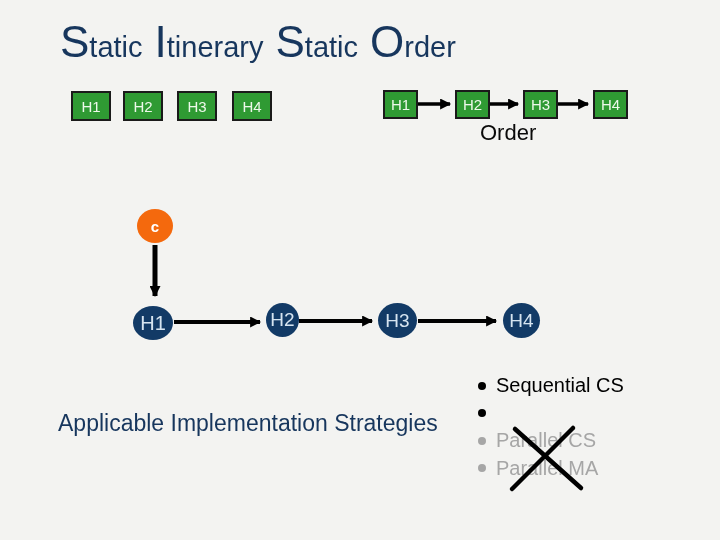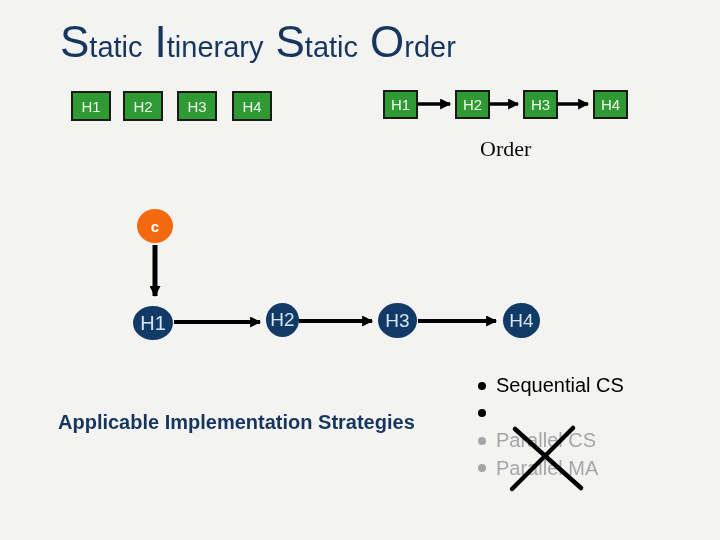--- a/index.html
+++ b/index.html
@@ -25,22 +25,22 @@
   .group-label{position:absolute;color:#0A0A0A;font-size:22px;line-height:1;}
   
   .node{
     position:absolute;border-radius:50%;display:flex;align-items:center;justify-content:center;
     box-sizing:border-box;
   }
   .node.navy{background:var(--node_navy,#123A66);color:#D6E4F0;font-size:19px;}
   .node.orange{background:var(--start_orange,#F4690D);color:#FFFFFF;font-size:15px;font-weight:bold;}
   
   .strategies-heading{
-    position:absolute;left:58px;top:410px;margin:0;font-weight:700;
-    color:var(--title_text,#17365D);font-size:20px;line-height:1.2;white-space:nowrap;
+    position:absolute;left:58px;top:410px;margin:0;font-weight:400;
+    color:var(--title_text,#17365D);font-size:23px;line-height:1.2;white-space:nowrap;
   }
   .bullet-list{position:absolute;left:478px;top:372px;}
   .bullet-item{display:flex;align-items:center;height:27.5px;font-size:20px;color:#000;}
   .bullet-item .dot{width:8px;height:8px;border-radius:50%;background:#000;margin-right:10px;flex:0 0 auto;}
   .bullet-item.disabled{color:var(--disabled_gray,#A6A6A6);}
   .bullet-item.disabled .dot{background:var(--disabled_gray,#A6A6A6);}
   
   .connector-layer{position:absolute;left:0;top:0;pointer-events:none;}
   .arrow{stroke:var(--arrow_black,#000);fill:none;}
   .cross{stroke:var(--arrow_black,#000);stroke-width:4.5;stroke-linecap:round;fill:none;}
@@ -54,21 +54,21 @@
 
   <div class="hbox" style="left:71px;top:91px;width:40px;height:30px;">H1</div>
   <div class="hbox" style="left:123px;top:91px;width:40px;height:30px;">H2</div>
   <div class="hbox" style="left:177px;top:91px;width:40px;height:30px;">H3</div>
   <div class="hbox" style="left:232px;top:91px;width:40px;height:30px;">H4</div>
 
   <div class="hbox" style="left:383px;top:90px;width:35px;height:29px;">H1</div>
   <div class="hbox" style="left:455px;top:90px;width:35px;height:29px;">H2</div>
   <div class="hbox" style="left:523px;top:90px;width:35px;height:29px;">H3</div>
   <div class="hbox" style="left:593px;top:90px;width:35px;height:29px;">H4</div>
-  <div class="group-label" style="left:480px;top:138px;font-family:Liberation Serif, serif;">Order</div>
+  <div class="group-label" style="left:480px;top:122px;">Order</div>
 
   <div class="node orange" style="left:137px;top:209px;width:36px;height:34px;">c</div>
   <div class="node navy" style="left:133px;top:306px;width:40px;height:34px;font-size:20px;">H1</div>
   <div class="node navy" style="left:266px;top:303px;width:33px;height:34px;">H2</div>
   <div class="node navy" style="left:378px;top:303px;width:39px;height:35px;">H3</div>
   <div class="node navy" style="left:503px;top:303px;width:37px;height:35px;">H4</div>
 
   <h2 class="strategies-heading">Applicable Implementation Strategies</h2>
 
   <div class="bullet-list">

